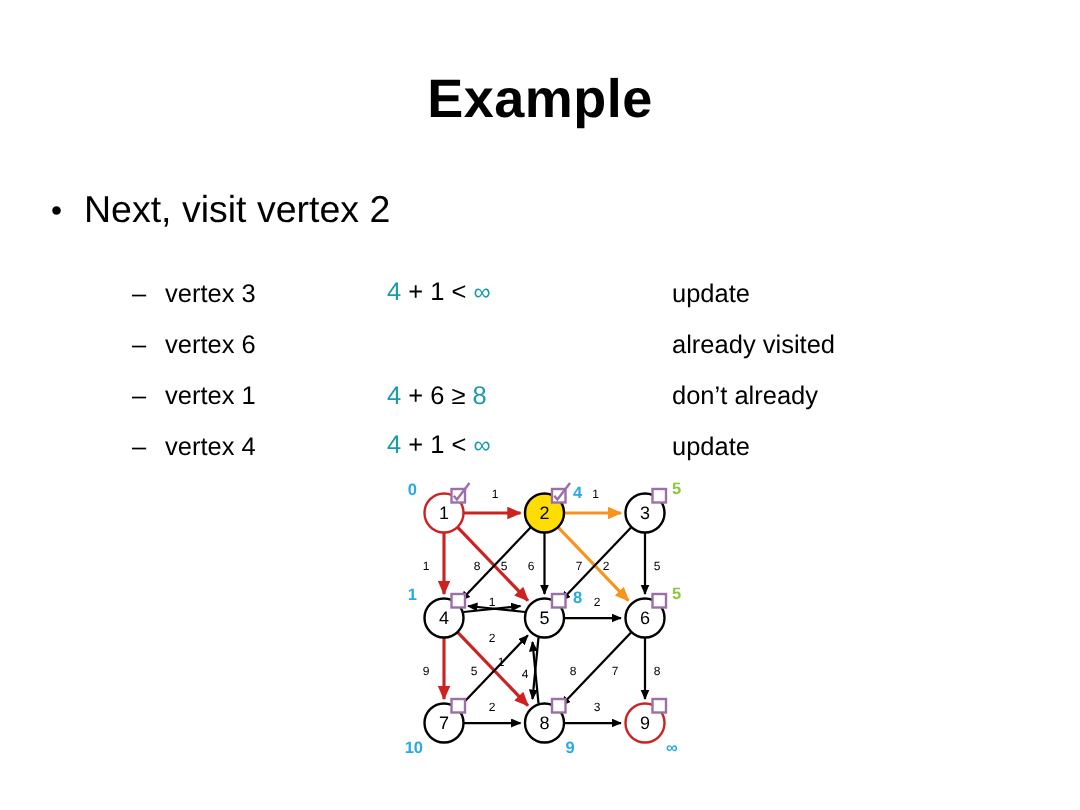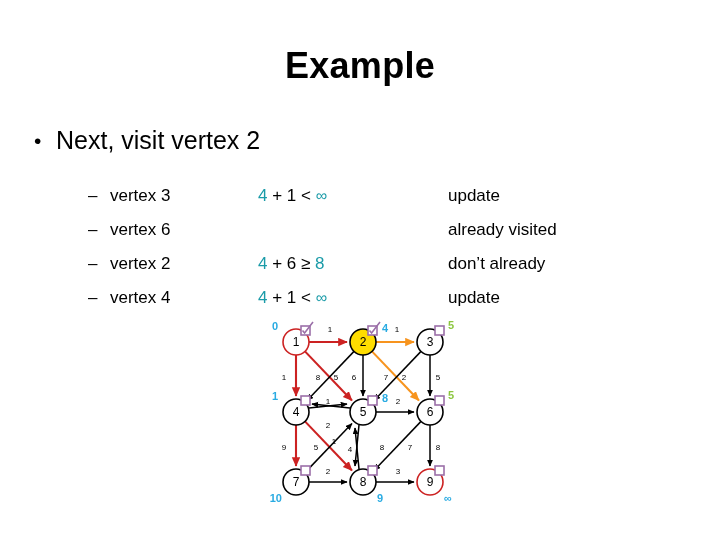--- a/index.html
+++ b/index.html
@@ -98,21 +98,21 @@
       <td class="col-action">update</td>
     </tr>
     <tr>
       <td class="col-dash">–</td>
       <td class="col-vertex">vertex 6</td>
       <td class="col-cond"><span class="teal"></span><span class="blk"></span><span class="teal inf"></span></td>
       <td class="col-action">already visited</td>
     </tr>
     <tr>
       <td class="col-dash">–</td>
-      <td class="col-vertex">vertex 2</td>
+      <td class="col-vertex">vertex 1</td>
       <td class="col-cond"><span class="teal">4</span><span class="blk"> + 6 ≥ </span><span class="teal">8</span></td>
       <td class="col-action">don’t already</td>
     </tr>
     <tr>
       <td class="col-dash">–</td>
       <td class="col-vertex">vertex 4</td>
       <td class="col-cond"><span class="teal">4</span><span class="blk"> + 1 &lt; </span><span class="teal inf">∞</span></td>
       <td class="col-action">update</td>
     </tr>
   </tbody>

